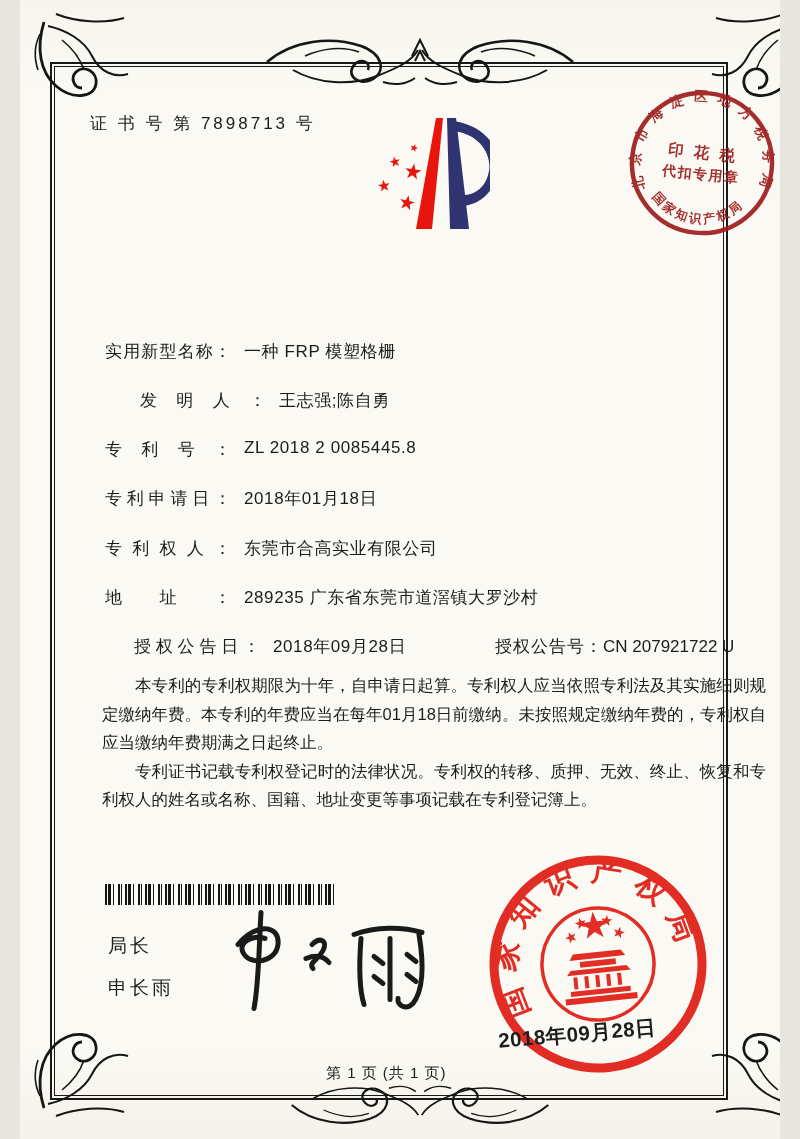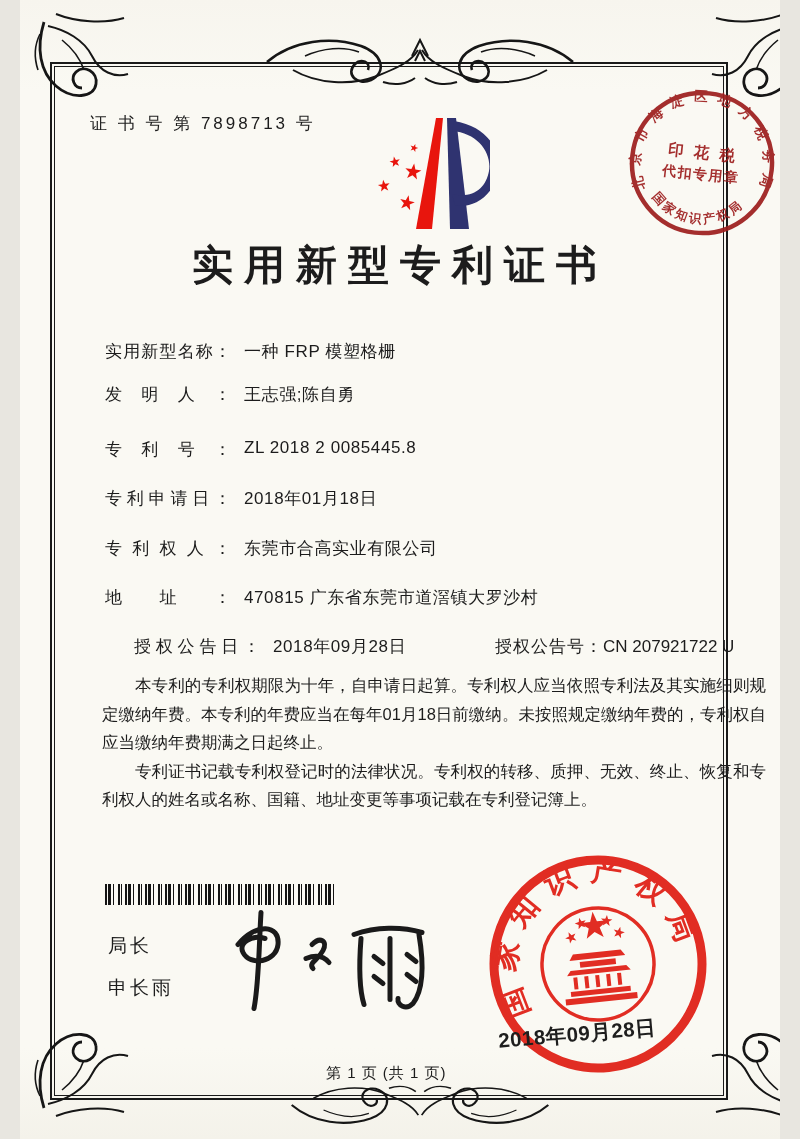--- a/index.html
+++ b/index.html
@@ -22,21 +22,21 @@
 
   .cert-no{position:absolute;left:70px;top:112px;font-size:17px;letter-spacing:3px;white-space:nowrap;}
   .logo{position:absolute;left:330px;top:108px;}
   .title{position:absolute;left:0;top:238px;width:100%;text-align:center;
          font-size:41px;font-weight:bold;letter-spacing:11px;white-space:nowrap;}
 
   .fields{position:absolute;left:85px;top:340px;width:640px;font-size:17px;}
   .frow{position:absolute;left:0;white-space:nowrap;}
   .flabel{display:inline-block;width:126px;text-align:justify;text-align-last:justify;vertical-align:top;}
   .fvalue{margin-left:13px;letter-spacing:0.6px;}
-  .frow-0{top:0;}.frow-1{top:43px;}.frow-2{top:98px;}.frow-3{top:147px;}
+  .frow-0{top:0;}.frow-1{top:49px;margin-left:35px;}.frow-2{top:98px;}.frow-3{top:147px;}
   .frow-4{top:197px;}.frow-5{top:246px;}.frow-6{top:295px;margin-left:29px;}
   .grant-no{position:absolute;left:390px;top:295px;white-space:nowrap;}
   .glabel{letter-spacing:1px;}
 
   .body-text{position:absolute;left:82px;top:671px;width:664px;font-size:16.5px;
              line-height:28.6px;text-align:justify;}
   .body-text p{margin:0;text-indent:2em;}
 
   .barcode{position:absolute;left:85px;top:884px;width:233px;height:21px;
     background:repeating-linear-gradient(90deg,
@@ -112,29 +112,28 @@
       <use href="#star5" transform="translate(34,78) scale(0.62) rotate(-8)"></use>
       <use href="#star5" transform="translate(57,95) scale(0.78) rotate(12)"></use>
       <path d="M86,10 L93,10 L82,121 L66,121 Z"></path>
     </g>
     <g fill="#2f3370">
       <path d="M97,10 L106,10 L119,121 L100,121 Z"></path>
       <path d="M104,13 C141,19 153,47 147,68 C141,91 119,101 105,97 L102,86 C123,91 136,80 139,63 C142,45 128,25 102,23 Z"></path>
     </g>
   </svg>
 
-  <div class="title">实用新型专利证书</div>
 
   <div class="fields">
     <div class="frow frow-0"><span class="flabel">实用新型名称：</span><span class="fvalue">一种 FRP 模塑格栅</span></div>
     <div class="frow frow-1"><span class="flabel">发明人：</span><span class="fvalue">王志强;陈自勇</span></div>
     <div class="frow frow-2"><span class="flabel">专利号：</span><span class="fvalue">ZL 2018 2 0085445.8</span></div>
     <div class="frow frow-3"><span class="flabel">专利申请日：</span><span class="fvalue">2018年01月18日</span></div>
     <div class="frow frow-4"><span class="flabel">专利权人：</span><span class="fvalue">东莞市合高实业有限公司</span></div>
-    <div class="frow frow-5"><span class="flabel">地址：</span><span class="fvalue">470815 广东省东莞市道滘镇大罗沙村</span></div>
+    <div class="frow frow-5"><span class="flabel">地址：</span><span class="fvalue">289235 广东省东莞市道滘镇大罗沙村</span></div>
     <div class="frow frow-6"><span class="flabel">授权公告日：</span><span class="fvalue">2018年09月28日</span></div>
     <div class="grant-no"><span class="glabel">授权公告号：</span><span>CN 207921722 U</span></div>
   </div>
 
   <div class="body-text">
     <p>本专利的专利权期限为十年，自申请日起算。专利权人应当依照专利法及其实施细则规定缴纳年费。本专利的年费应当在每年01月18日前缴纳。未按照规定缴纳年费的，专利权自应当缴纳年费期满之日起终止。</p>
     <p>专利证书记载专利权登记时的法律状况。专利权的转移、质押、无效、终止、恢复和专利权人的姓名或名称、国籍、地址变更等事项记载在专利登记簿上。</p>
   </div>
 
   <div class="barcode"></div>

